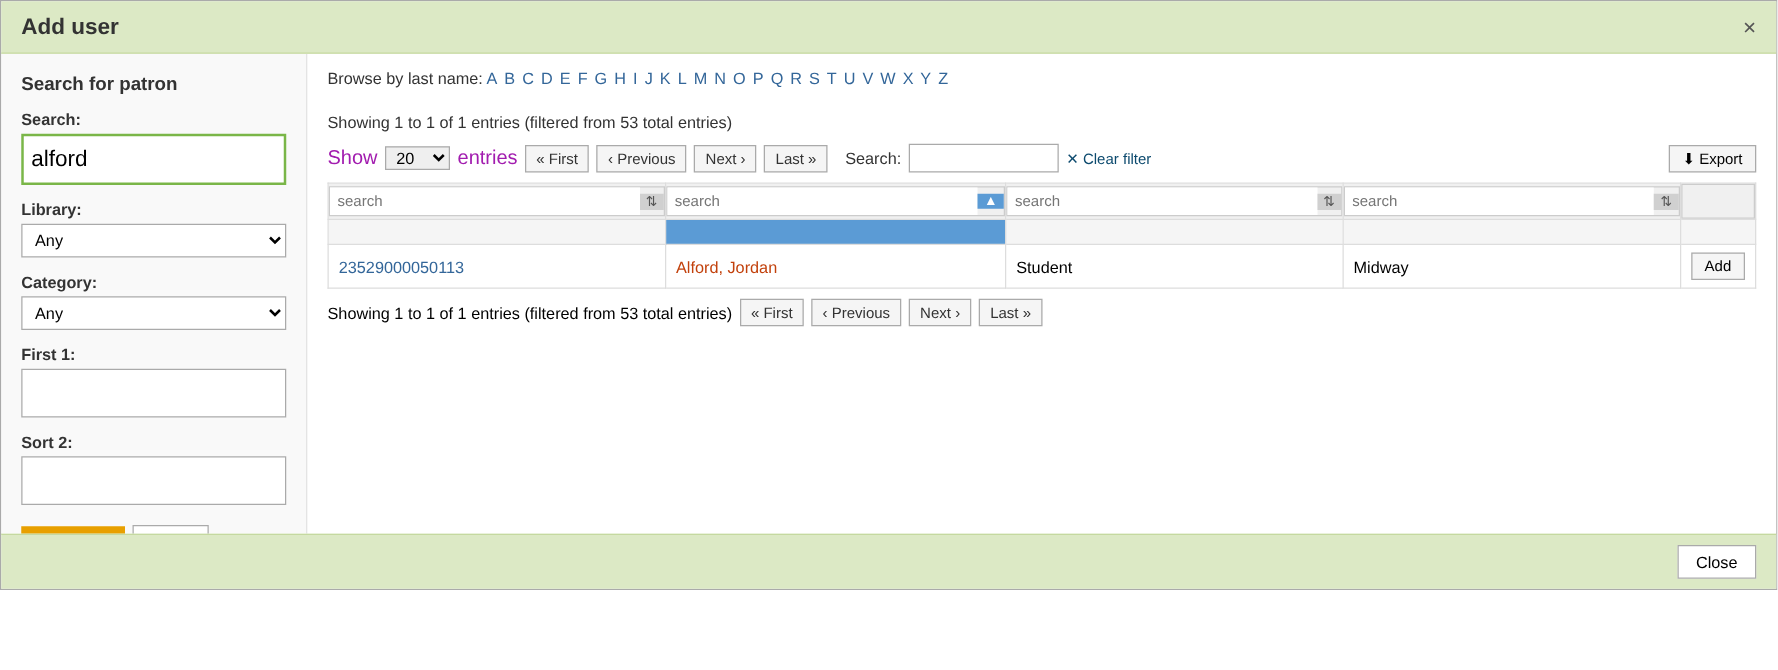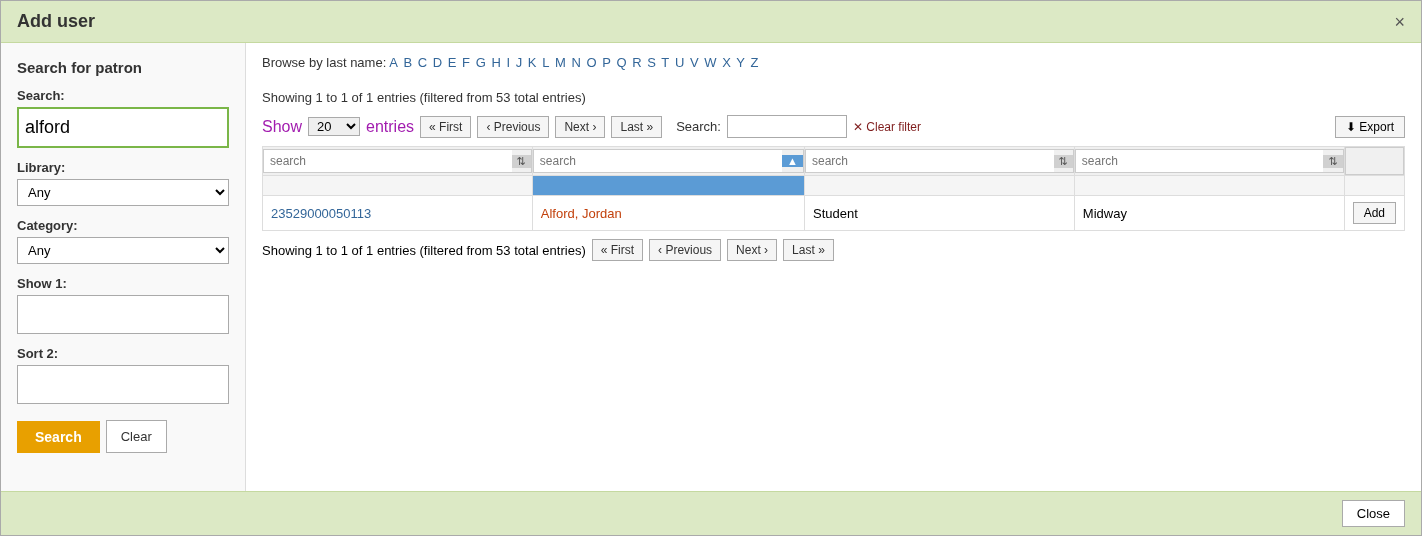--- a/index.html
+++ b/index.html
@@ -1,20 +1,20 @@
 <!DOCTYPE html>
 <html><head>
   <meta charset="utf-8">
   <style>
     * { box-sizing: border-box; margin: 0; padding: 0; }
     body { font-family: Arial, sans-serif; font-size: 13px; background: #fff; }
 
     .modal-overlay {
       width: 1422px;
-      height: 536px;
+      height: 472px;
       background: #fff;
       border: 1px solid #aaa;
       display: flex;
       flex-direction: column;
     }
 
     .modal-header {
       background: #dce9c5;
       padding: 10px 16px;
       display: flex;
@@ -174,21 +174,21 @@
     .table-search-input {
       padding: 3px 6px;
       border: 1px solid #aaa;
       font-size: 13px;
       width: 120px;
     }
 
     .clear-filter-btn {
       background: none;
       border: none;
-      color: #7f1d1d;
+      color: #0c4a6e;
       font-size: 12px;
       cursor: pointer;
       display: flex;
       align-items: center;
       gap: 3px;
     }
 
     .export-btn {
       margin-left: auto;
       background: #f5f5f5;
@@ -335,21 +335,21 @@
       </div>
 
       <div class="form-group">
         <label class="form-label">Category:</label>
         <select class="form-select">
           <option>Any</option>
         </select>
       </div>
 
       <div class="form-group">
-        <label class="form-label">Show 1:</label>
+        <label class="form-label">First 1:</label>
         <input class="form-input" type="text" value="" style="">
       </div>
 
       <div class="form-group">
         <label class="form-label">Sort 2:</label>
         <input class="form-input" type="text" value="" style="">
       </div>
 
       <div class="btn-row">
         <button class="btn-search">Search</button>

